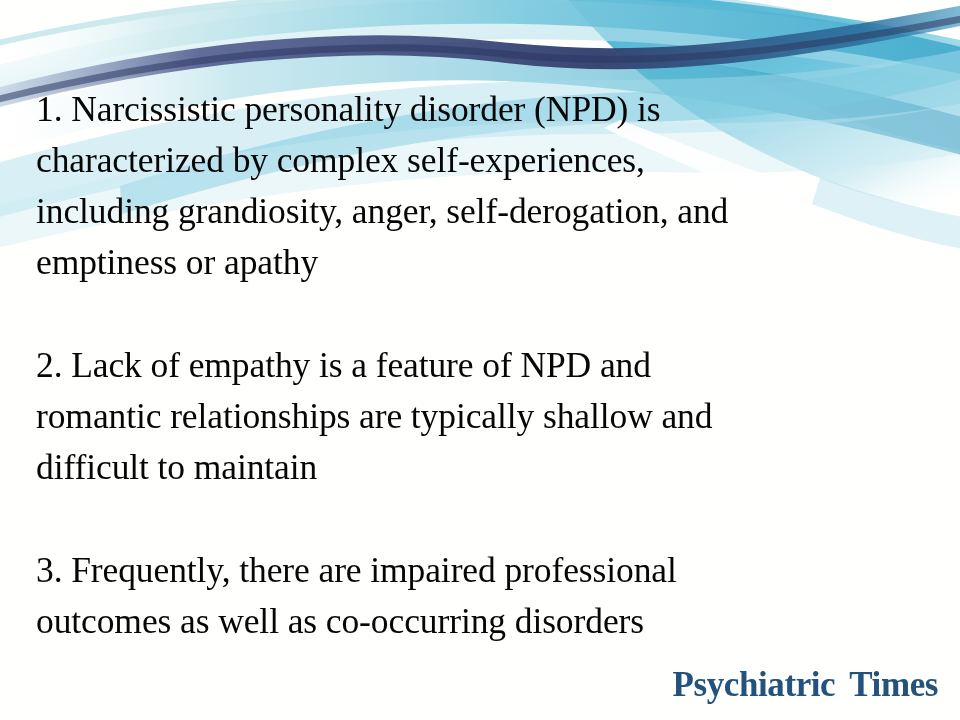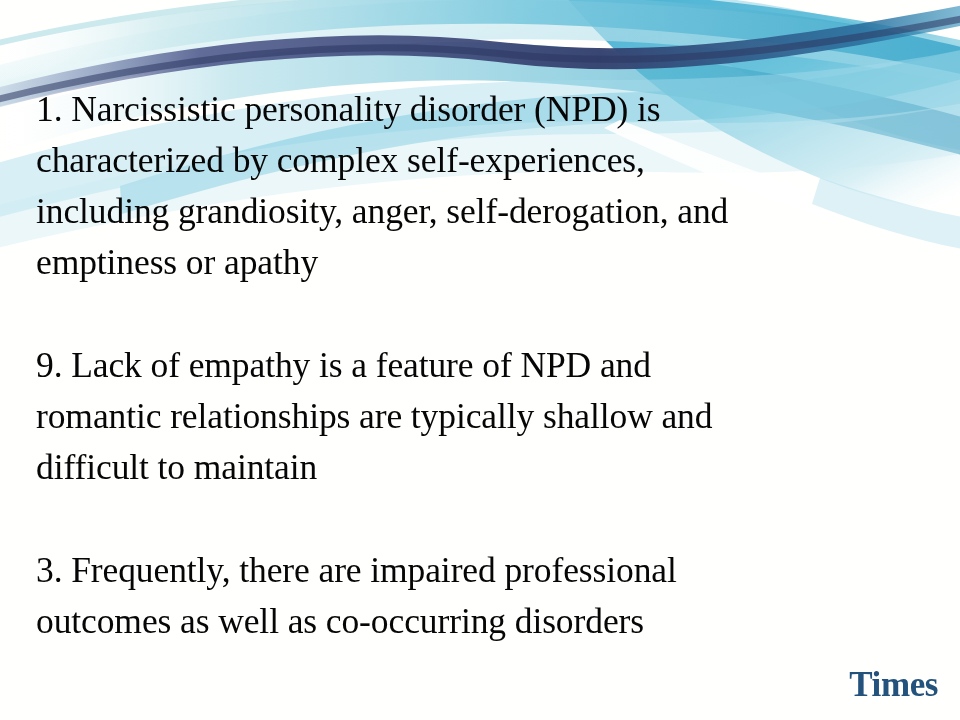--- a/index.html
+++ b/index.html
@@ -156,24 +156,25 @@
       <path d="M 820,178 C 880,198 930,212 980,220 L 980,252
                C 928,244 874,228 812,204 Z" fill="#9fd8e8" opacity="0.35"></path>
     </svg>
   </div>
 
   <div id="content">
     <p class="para">1. Narcissistic personality disorder (NPD) is
 characterized by complex self-experiences,
 including grandiosity, anger, self-derogation, and
 emptiness or apathy</p>
-    <p class="para">9. Lack of empathy is a feature of NPD and
+    <p class="para">2. Lack of empathy is a feature of NPD and
 romantic relationships are typically shallow and
 difficult to maintain</p>
     <p class="para">3. Frequently, there are impaired professional
 outcomes as well as co-occurring disorders</p>
   </div>
 
   <div id="brand">
+    <span class="brand-word first">Psychiatric</span>
     <span class="brand-word second">Times</span>
   </div>
 
 </div>
 
 </body></html>

